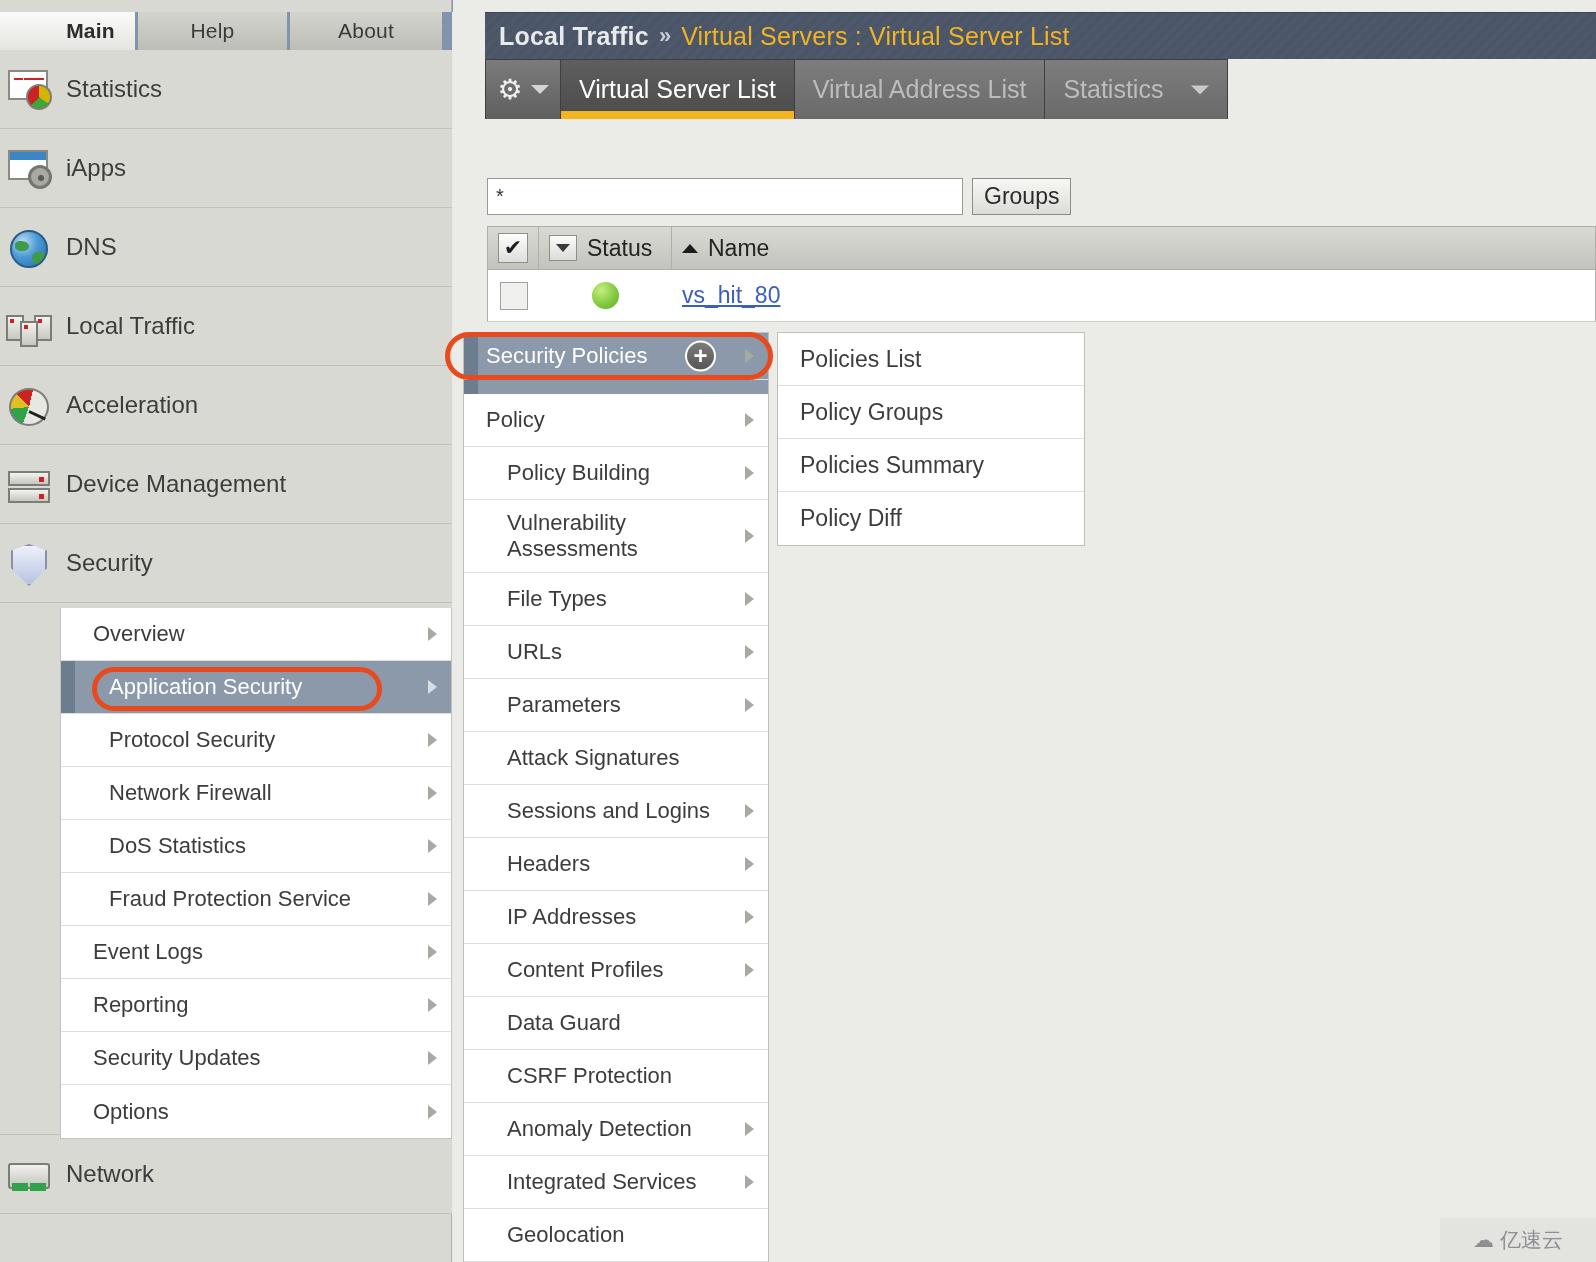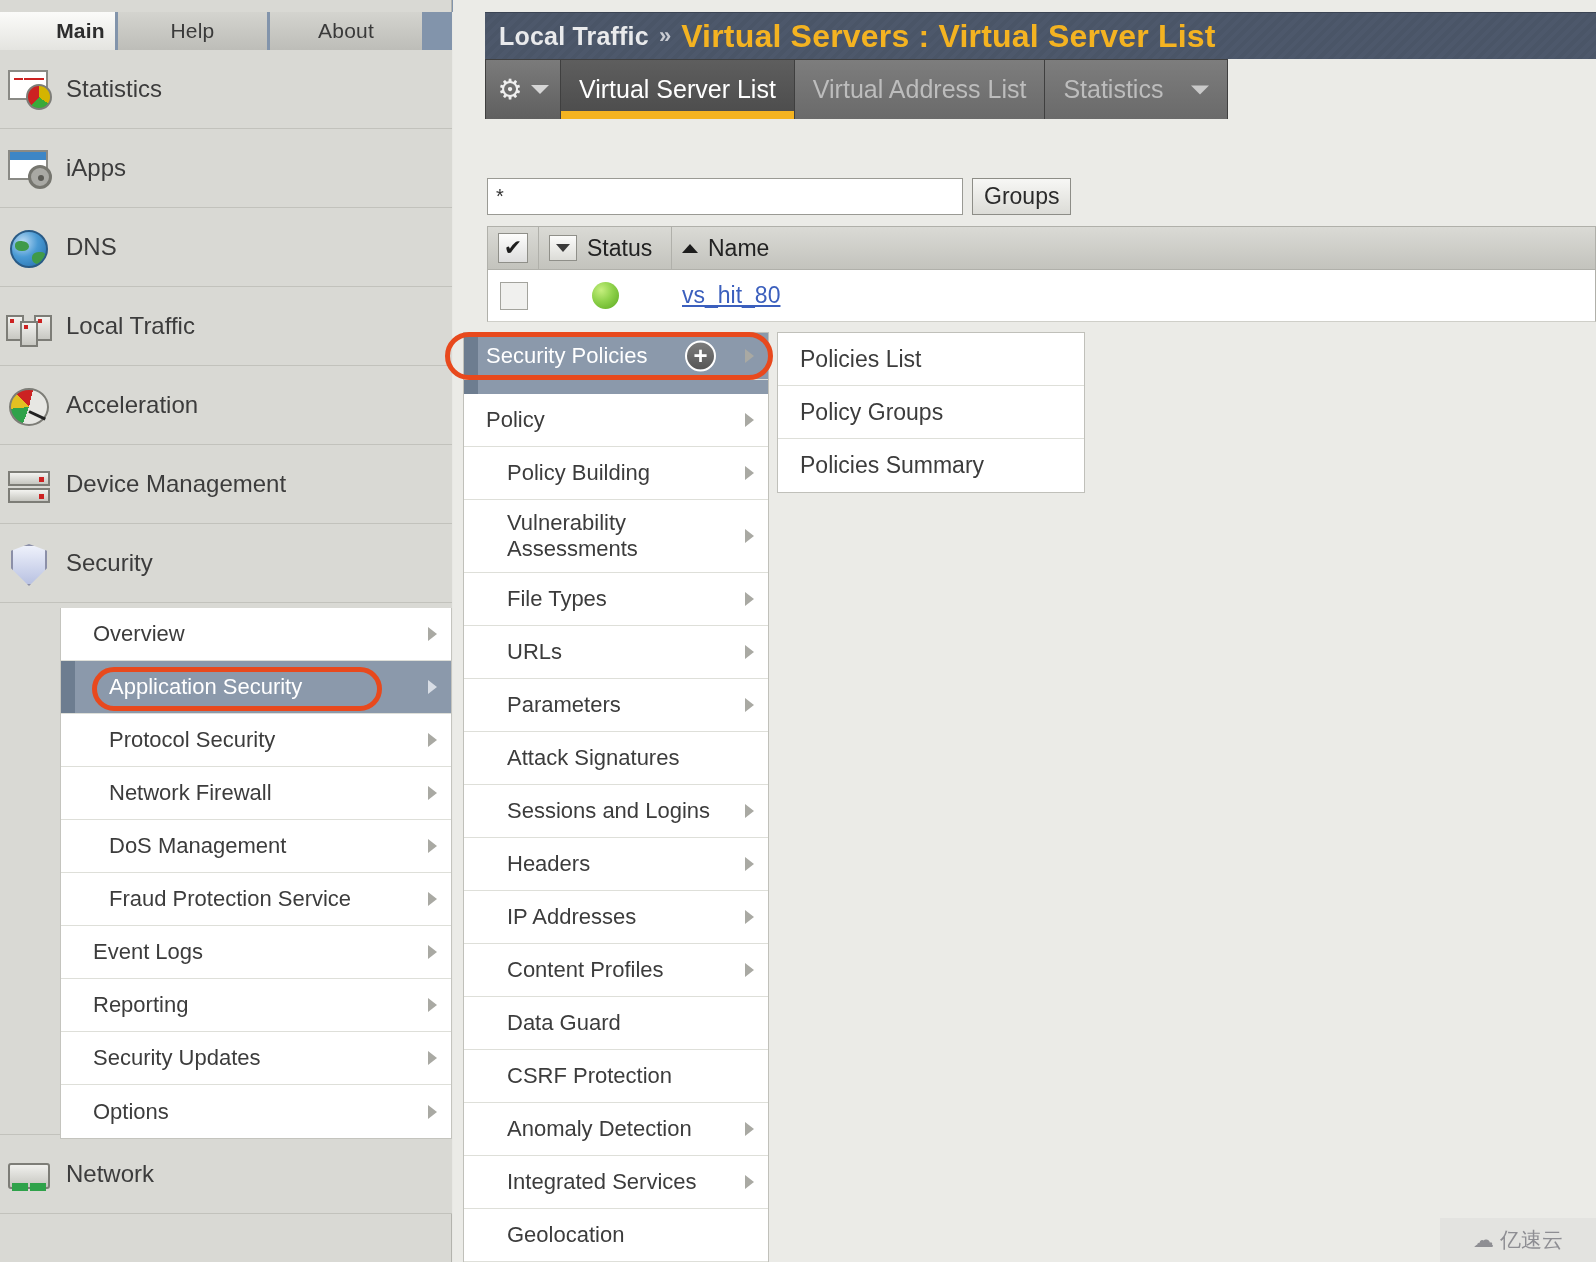--- a/index.html
+++ b/index.html
@@ -27,21 +27,21 @@
     position: absolute; left: 0; top: 12px; height: 38px; width: 452px;
     display: flex; align-items: stretch;
   }
   .nav-tab {
     height: 38px; display: flex; align-items: center; justify-content: center;
     font-size: 21px; color: #3a3a3a;
     background: linear-gradient(to bottom,#f4f4f1,#cfcfca);
     border-right: 3px solid #8294ab;
     letter-spacing: .2px;
   }
-  .nav-tab.t-main { width: 118px; background: linear-gradient(to bottom,#fbfbf9,#e4e4e0); color:#2d2d2d; font-weight:600;padding-left:46px; }
+  .nav-tab.t-main { width: 138px; background: linear-gradient(to bottom,#fbfbf9,#e4e4e0); color:#2d2d2d; font-weight:600;padding-left:46px; }
   .nav-tab.t-help { width: 152px; background: linear-gradient(to bottom,#d4d4cf,#bdbdb8); }
   .nav-tab.t-about { width: 152px; background: linear-gradient(to bottom,#d4d4cf,#bdbdb8); border-right:none; }
   .nav-tabs-filler { flex:1; background:#8294ab; }
 
   .nav-list { position:absolute; left:0; top:50px; width:452px; }
   .nav-row {
     position: relative; height: 79px; display:flex; align-items:center;
     border-bottom: 1px solid #c2c2bc;
     background:#d9d9d4;
     padding-left: 6px;
@@ -127,21 +127,21 @@
   .content { position:absolute; left:453px; top:0; right:0; bottom:0; background:#ebebe7; }
 
   .crumbbar {
     position:absolute; left:32px; top:12px; right:0; height:47px;
     background: repeating-linear-gradient(135deg,#4d586b 0 4px,#4a5567 4px 8px);
     display:flex; align-items:center; padding-left:14px;
     border-top:1px solid #3b4454;
   }
   .crumb-a { font-size:25px; color:#e9eaec; font-weight:700; letter-spacing:.2px; }
   .crumb-sep { font-size:22px; color:#c9ccd2; margin:0 10px; font-weight:700; }
-  .crumb-b { font-size:32px; color:#f4b321; font-weight:700; letter-spacing:.2px; }
+  .crumb-b { font-size:25px; color:#f4b321; font-weight:400; letter-spacing:.2px; }
 
   .tabbar { position:absolute; left:32px; top:59px; height:60px; display:flex; align-items:stretch; }
   .tab-gear {
     width:76px; background: linear-gradient(to bottom,#7b7b7b,#5f5f5f);
     display:flex; align-items:center; justify-content:center; gap:8px;
     border:1px solid #3f3f3f; border-bottom:none; position:relative;
   }
   .gear-glyph { color:#efefef; font-size:28px; line-height:1; }
   .tri-dn { width:0;height:0;border-left:9px solid transparent;border-right:9px solid transparent;border-top:9px solid #d5d5d5; }
   .tab {
@@ -337,21 +337,21 @@
       </div>
       <div class="subrow indent2">
         <span>Protocol Security</span>
         <i class="caretR"></i>
       </div>
       <div class="subrow indent2">
         <span>Network Firewall</span>
         <i class="caretR"></i>
       </div>
       <div class="subrow indent2">
-        <span>DoS Management</span>
+        <span>DoS Statistics</span>
         <i class="caretR"></i>
       </div>
       <div class="subrow indent2">
         <span>Fraud Protection Service</span>
         <i class="caretR"></i>
       </div>
       <div class="subrow">
         <span>Event Logs</span>
         <i class="caretR"></i>
       </div>
@@ -525,20 +525,23 @@
   <div class="submenu">
     <div class="sub-item">
       <span>Policies List</span>
     </div>
     <div class="sub-item">
       <span>Policy Groups</span>
     </div>
     <div class="sub-item">
       <span>Policies Summary</span>
     </div>
+    <div class="sub-item">
+      <span>Policy Diff</span>
+    </div>
   </div>
 
   <div class="watermark">
     <span class="wm-cloud">☁</span>
     <span class="wm-text">亿速云</span>
   </div>
 
 </div>
 
 </body></html>

